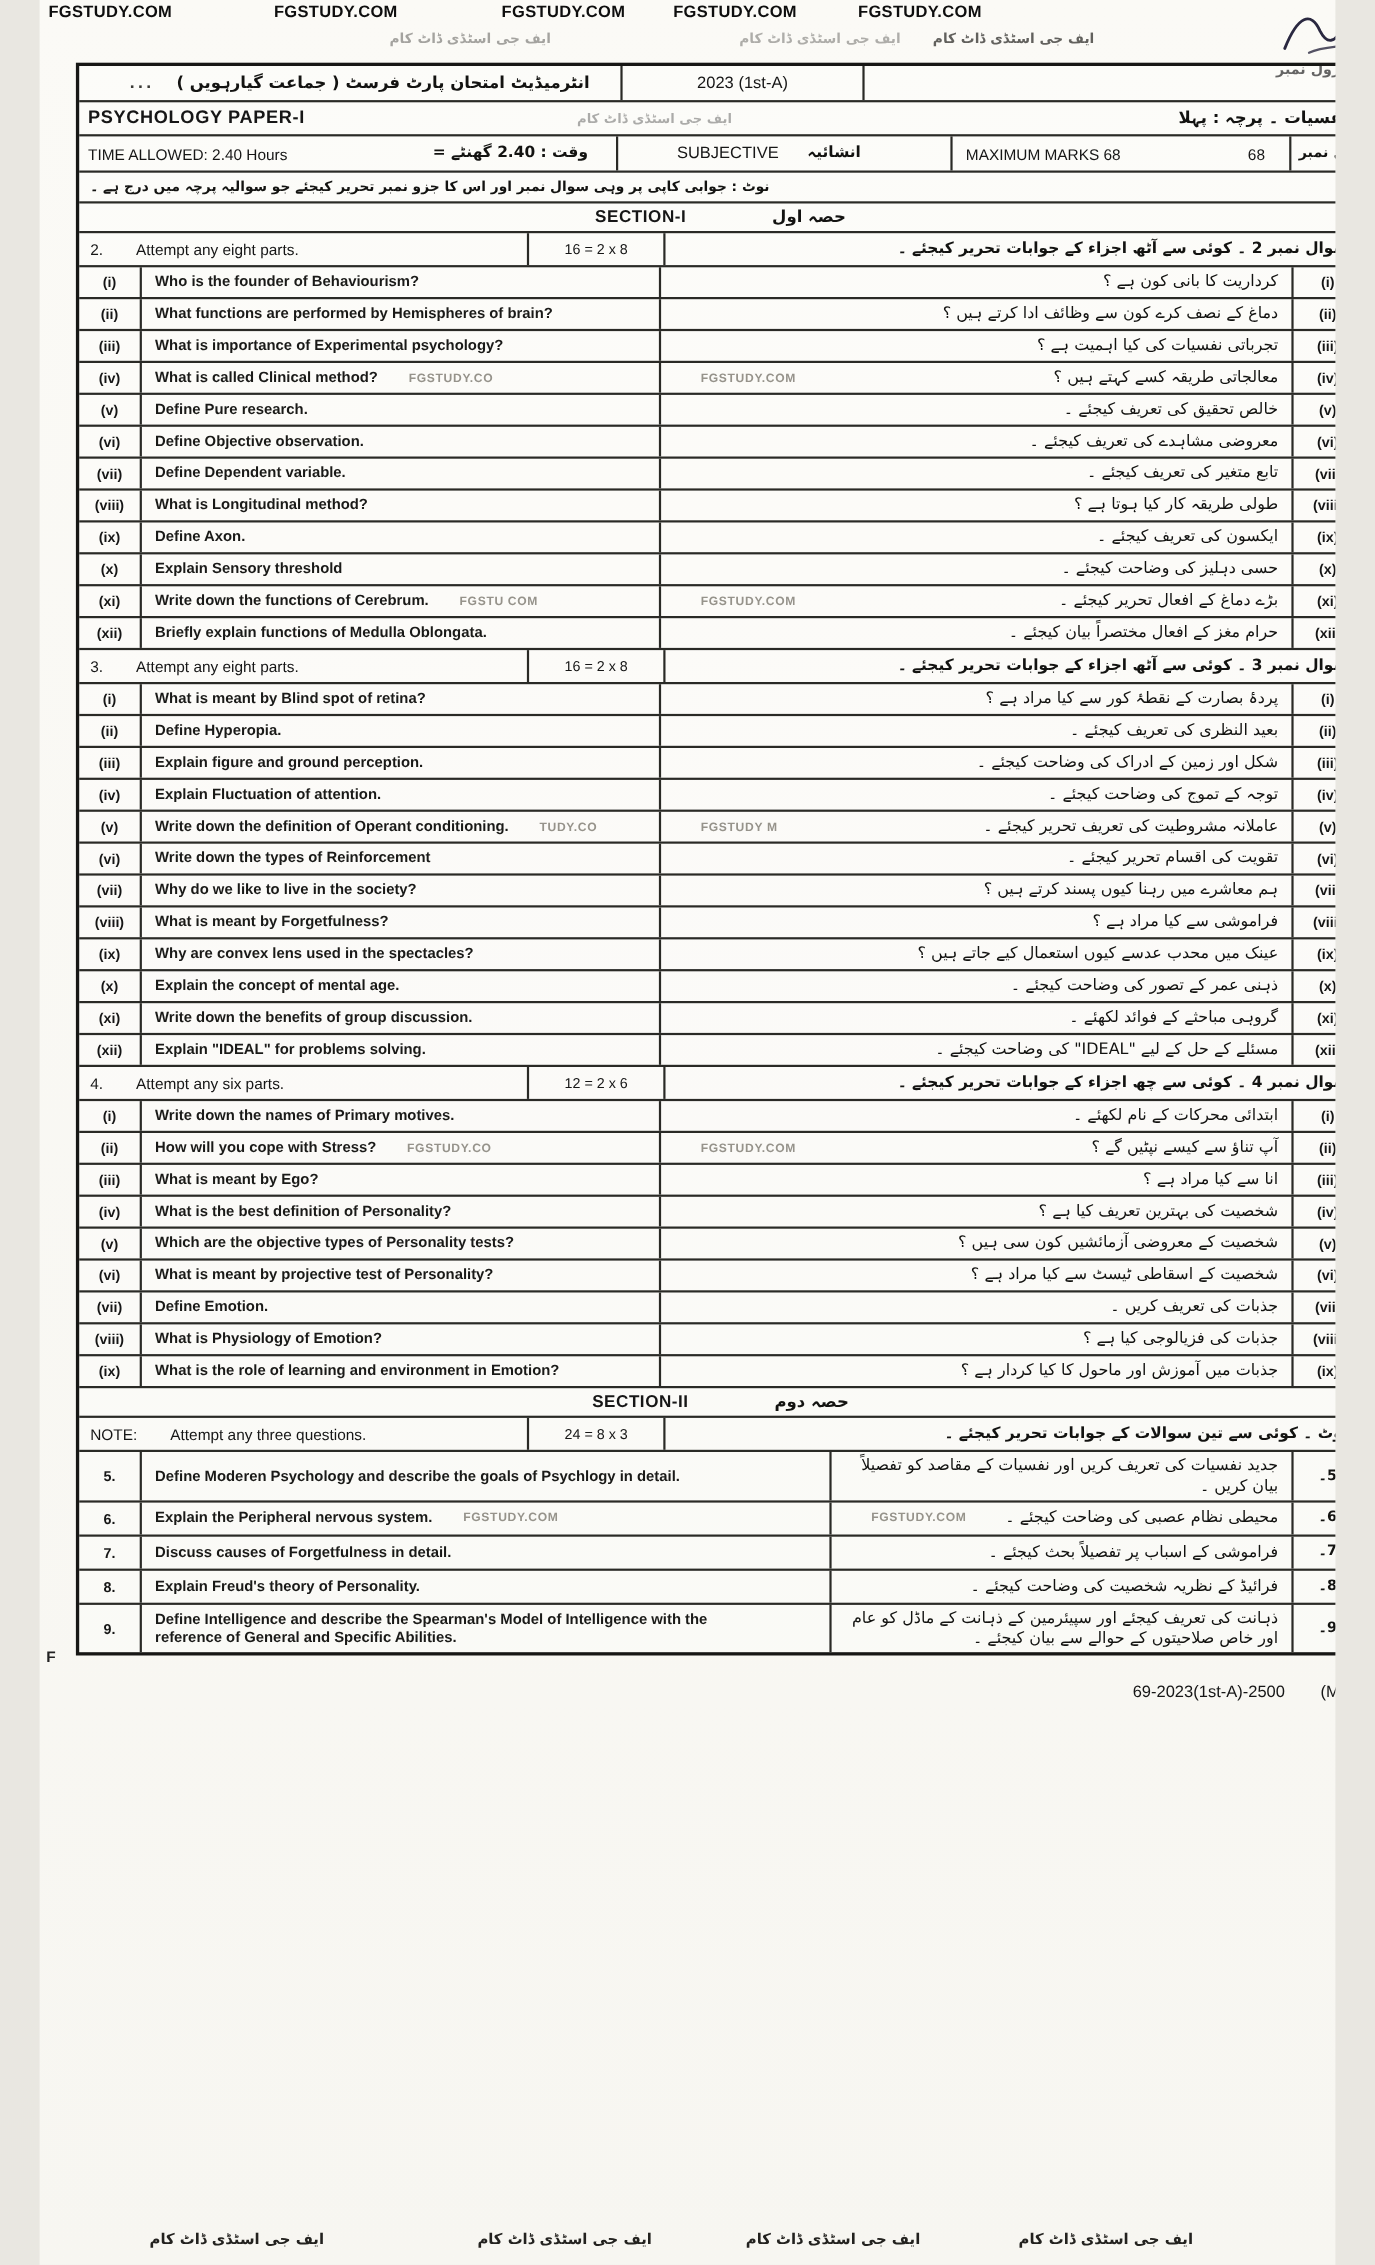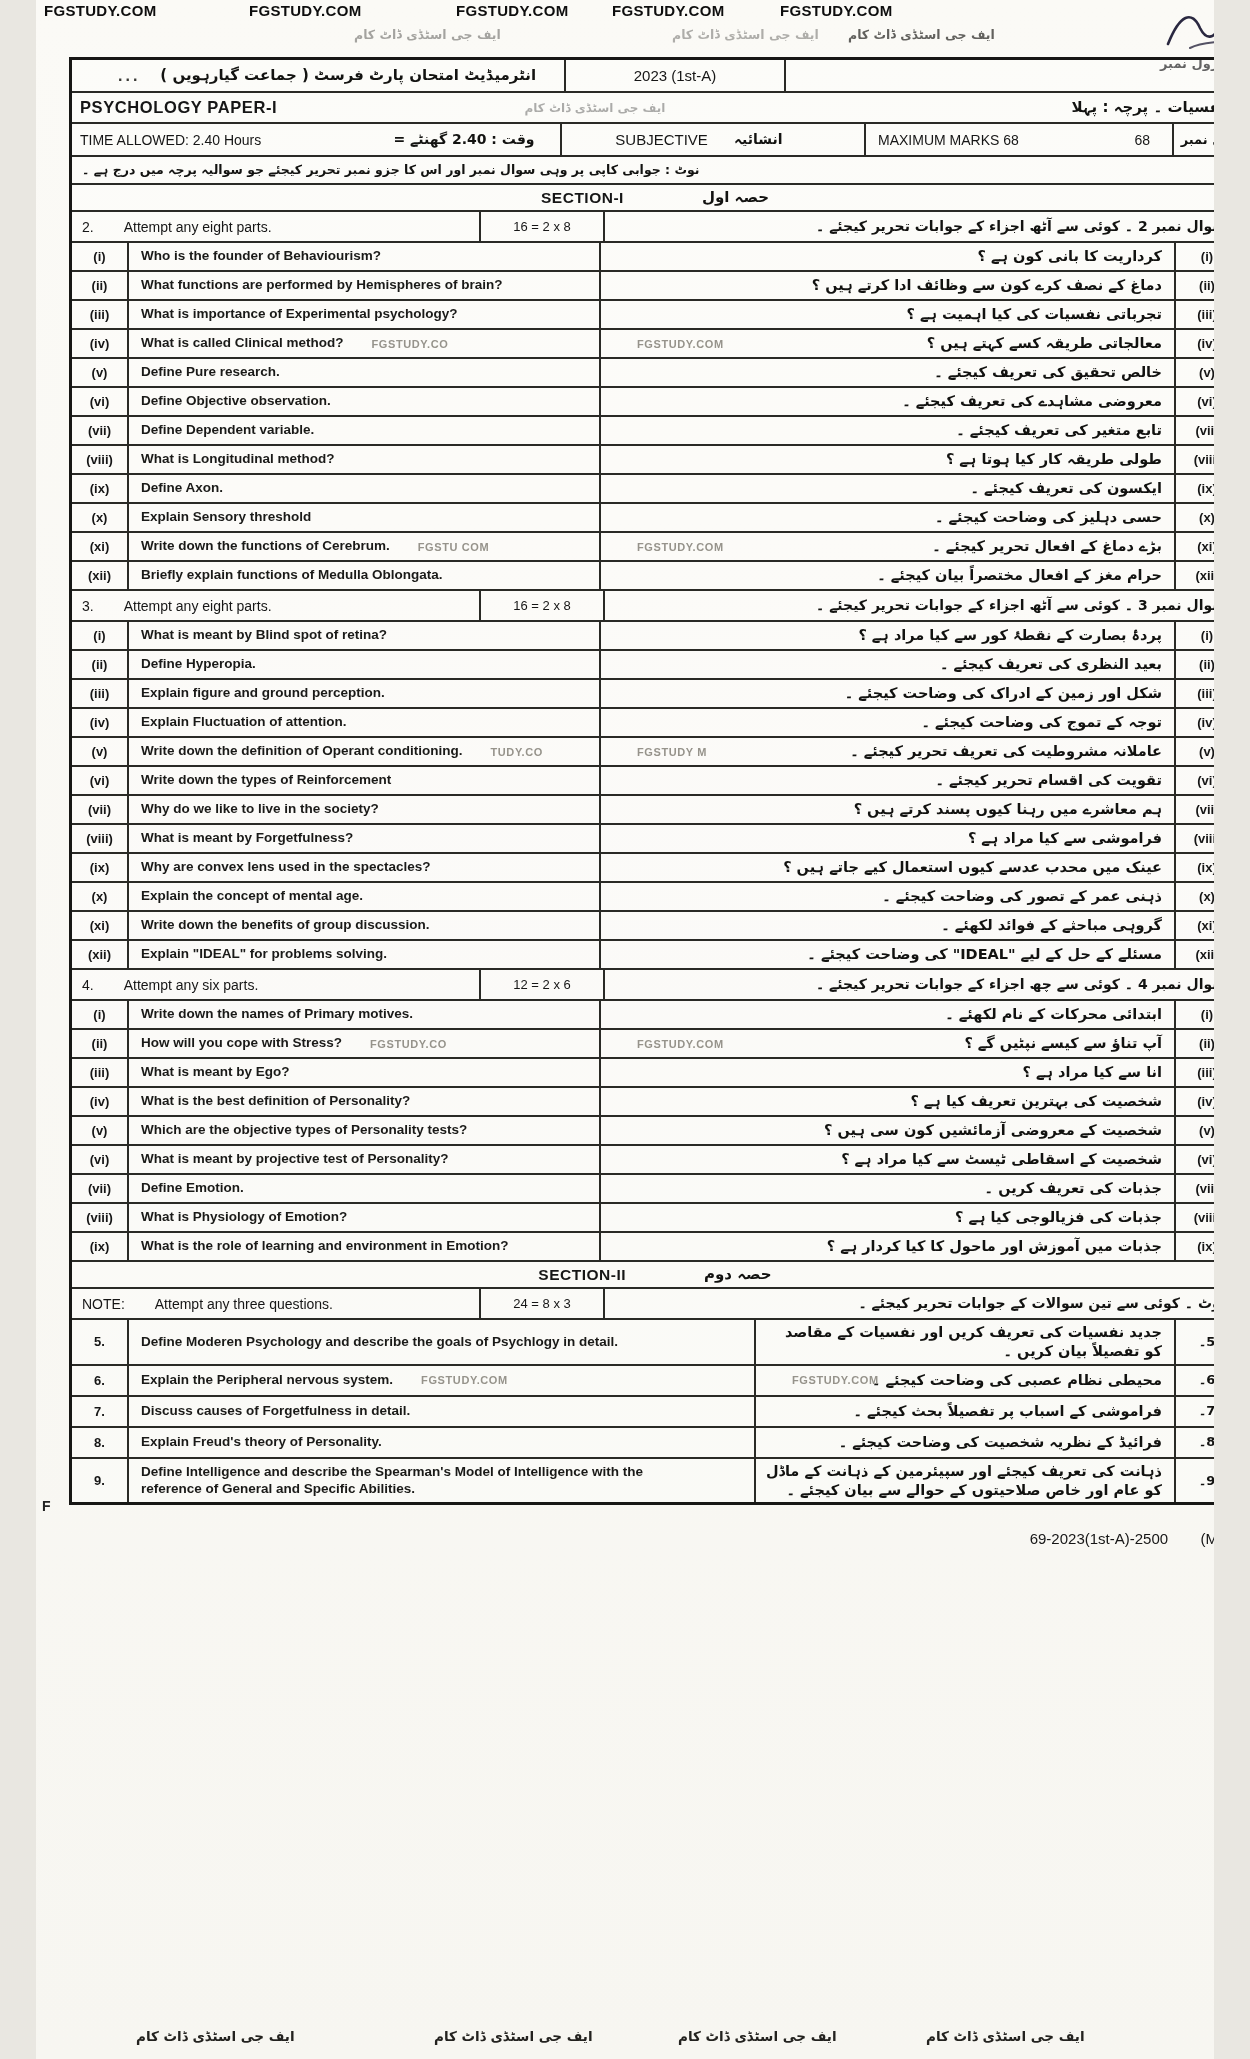--- a/index.html
+++ b/index.html
@@ -34,21 +34,21 @@
   .sheet { width:1172px; border:3px solid #171715; background:rgba(255,255,255,.35); }
   .row { display:grid; align-items:stretch; border-top:2px solid #2a2a26; position:relative; min-height:29px; }
   .sheet > .row:first-child, .sheet > div:first-child .row:first-child { border-top:none; }
   .c { display:flex; align-items:center; min-width:0; }
   .b-l { border-left:2px solid #2a2a26; }
   .b-r { border-right:2px solid #2a2a26; }
   .en-b { font-weight:400; color:#161616; }
   .t15 { font-size:15px; } .t14 { font-size:14px; } .t13 { font-size:13px; }
   .ur { font-family:"DejaVu Sans",sans-serif; font-weight:700; color:#131311; line-height:1.35; }
   .qen { font-weight:700; font-size:13.5px; color:#1a1a18; line-height:1.22; }
-  .qur { font-family:"DejaVu Sans",sans-serif; font-weight:700; font-size:14.5px; color:#121210; line-height:1.3; }
+  .qur { font-family:"DejaVu Sans",sans-serif; font-weight:400; font-size:14.5px; color:#121210; line-height:1.3; }
   
   .r-top { grid-template-columns:492px 222px 1fr; min-height:31px; }
   .c-title { gap:20px; padding-left:46px; }
   .dots { font-weight:700; letter-spacing:3px; color:#3a3a36; }
   .c-year { justify-content:center; }
   .r-subj { grid-template-columns:310px 1fr 430px; min-height:31px; }
   .subj-en { font-weight:700; font-size:16.5px; letter-spacing:.6px; padding-left:8px; white-space:nowrap; }
   .c-mid { justify-content:center; }
   .c-subur { padding:0 12px; }
   .r-time { grid-template-columns:296px 192px 276px 1fr 66px; min-height:33px; }

